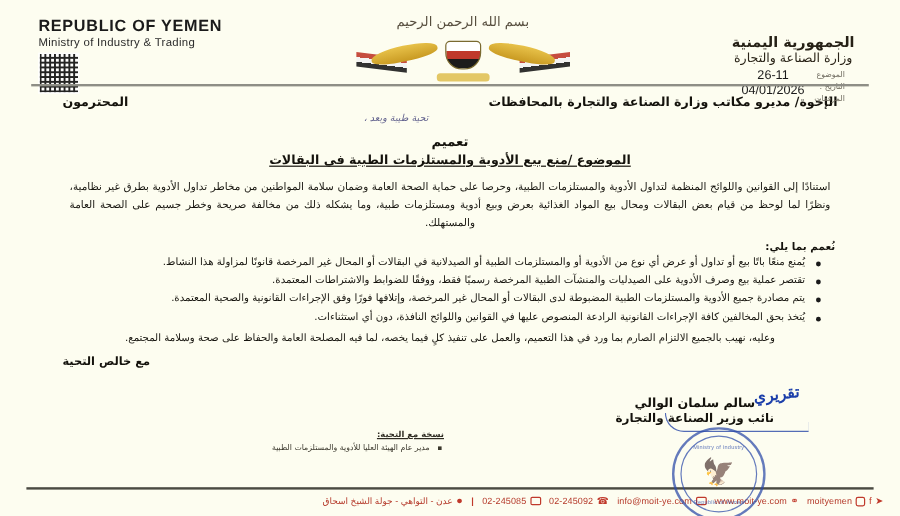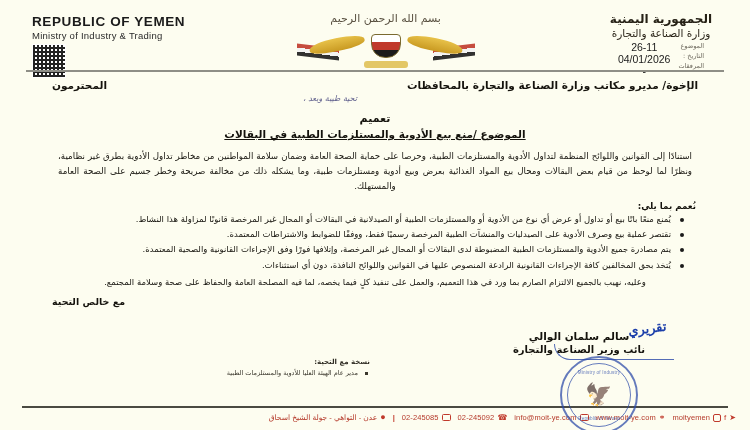--- a/index.html
+++ b/index.html
@@ -101,20 +101,21 @@
     width: 44px; height: 7px;
     background: #e3c765; border-radius: 3px;
   }
 
   .hdr-right {
     direction: rtl;
     text-align: center;
     font-family: "DejaVu Sans", sans-serif;
     padding-top: 4px;
     min-width: 150px;
+    margin-top: 16px;
   }
   .hdr-ar-country {
     font-size: 12px; font-weight: bold; color: #262116;
     letter-spacing: 1px;
   }
   .hdr-ar-ministry {
     font-size: 10.5px; color: #2a2418; margin-top: 1px;
     letter-spacing: .5px;
   }
   .refblock {
@@ -280,21 +281,21 @@
   }
 
   
   .cc {
     position: absolute;
     right: 380px; top: 358px;
     direction: rtl; width: 300px;
   }
   .cc-title {
     font-size: 7px; font-weight: bold;
-    color: #2e2b22;
+    text-decoration: underline; color: #2e2b22;
   }
   .cc-item {
     font-size: 6.5px; color: #3a372c;
     margin-top: 3px; padding-right: 12px;
     position: relative;
   }
   .cc-item::before {
     content: "";
     position: absolute; right: 2px; top: 3px;
     width: 3px; height: 3px; background: #3a372c;

